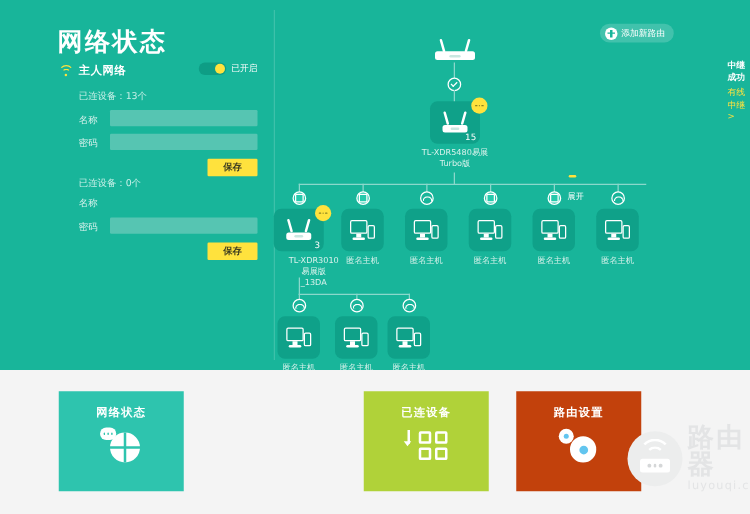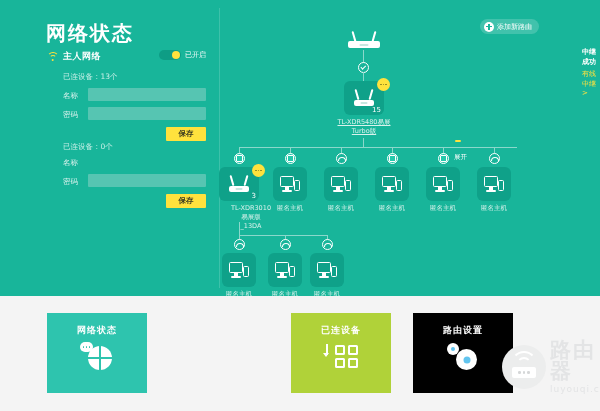--- a/index.html
+++ b/index.html
@@ -467,21 +467,21 @@
           <span class="body" style="height:6px;"></span>
             <span class="led" style="width:7px;"></span>
         </div>
         <span class="tile-count">15</span>
       </div>
       <div class="badge-dots" style="left:158px; top:78px;">
         <span></span>
           <span></span>
           <span></span>
       </div>
-      <div class="tile-label" style="left:113px; top:118px;text-decoration:underline;">TL-XDR5480易展 Turbo版</div>
+      <div class="tile-label" style="left:113px; top:118px;">TL-XDR5480易展 Turbo版</div>
 
       <div class="link-v" style="left:144px; top:138px; height:10px;"></div>
 
       <div class="link-h" style="left:20px; top:147px; width:278px;"></div>
 
       <div class="link-v" style="left:20px;  top:147px; height:8px;"></div>
       <div class="node-dot plug" style="left:15px;  top:153px;"></div>
       <div class="link-v" style="left:71px;  top:147px; height:8px;"></div>
       <div class="node-dot plug" style="left:66px;  top:153px;"></div>
       <div class="link-v" style="left:122px; top:147px; height:8px;"></div>
@@ -631,21 +631,21 @@
         <span class="arr"></span>
         <span class="sq s1"></span>
           <span class="sq s2"></span>
         <span class="sq s3"></span>
           <span class="sq s4"></span>
       </span>
     </div>
   </div>
 
   <div class="nav-tile" style="left:413px;">
-    <div class="card" style="background:#000000;">
+    <div class="card" style="background:#c2410c;">
       <span class="nav-title">路由设置</span>
       <span class="ic-gear">
         <span class="gear sm"></span>
         <span class="gear big"></span>
       </span>
     </div>
   </div>
 
   <div class="watermark">
     <span class="wm-circle">

